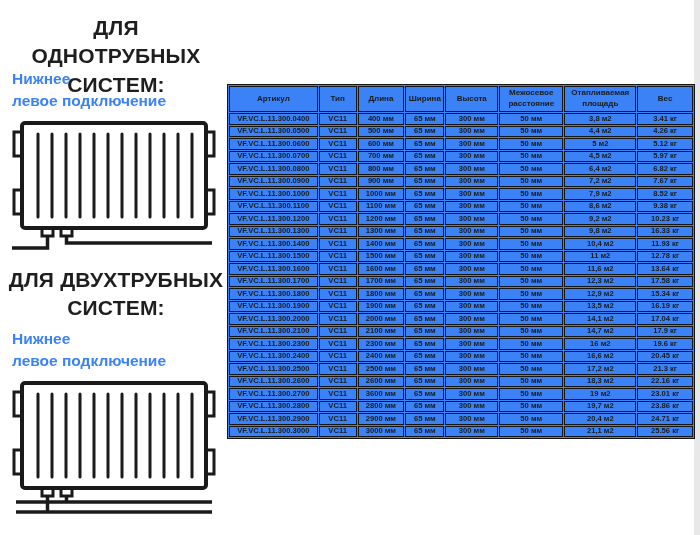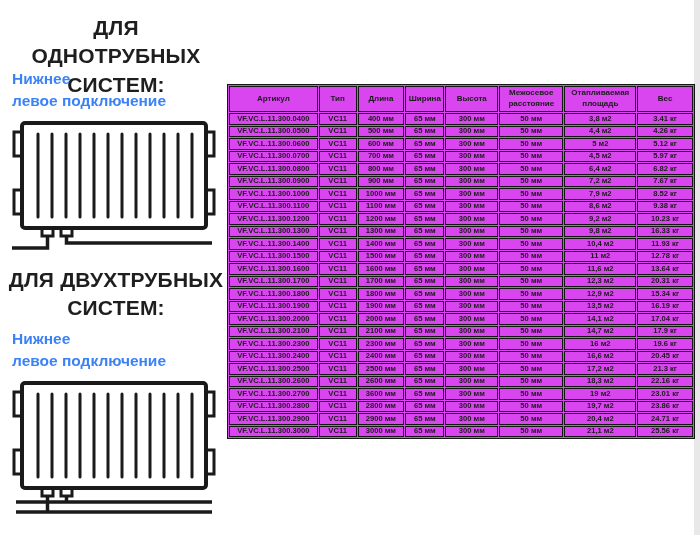--- a/index.html
+++ b/index.html
@@ -43,21 +43,21 @@
   
   .spec-table-wrap {
     position:absolute; left:227px; top:84px; width:468px;
   }
   table.spec {
     width:100%;
     border-collapse:separate;
     border-spacing:1px;
     table-layout:fixed;
     border:1px solid #161616;
-    background:#d946ef;
+    background:#3b82f6;
   }
   table.spec th, table.spec td {
     border:1.2px solid #161616;
     text-align:center; vertical-align:middle;
     font-weight:700; color:#1b1b1b;
     overflow:hidden; white-space:nowrap;
   }
   table.spec th {
     font-size:8px; line-height:1.35; height:26px;
     padding:1px 2px; white-space:normal;
@@ -315,21 +315,21 @@
           <td>13.64 кг</td>
         </tr>
         <tr>
           <td>VF.VC.L.11.300.1700</td>
           <td>VC11</td>
           <td>1700 мм</td>
           <td>65 мм</td>
           <td>300 мм</td>
           <td>50 мм</td>
           <td>12,3 м2</td>
-          <td>20.31 кг</td>
+          <td>17.58 кг</td>
         </tr>
         <tr>
           <td>VF.VC.L.11.300.1800</td>
           <td>VC11</td>
           <td>1800 мм</td>
           <td>65 мм</td>
           <td>300 мм</td>
           <td>50 мм</td>
           <td>12,9 м2</td>
           <td>15.34 кг</td>

